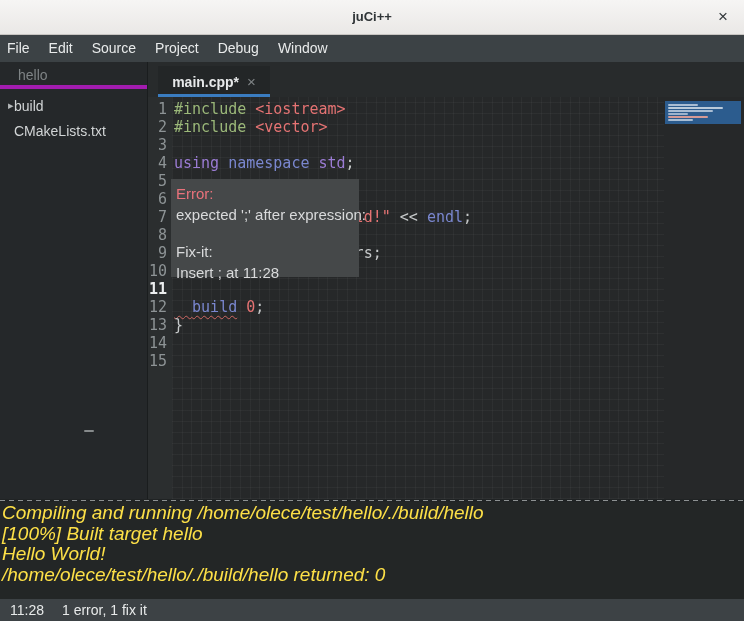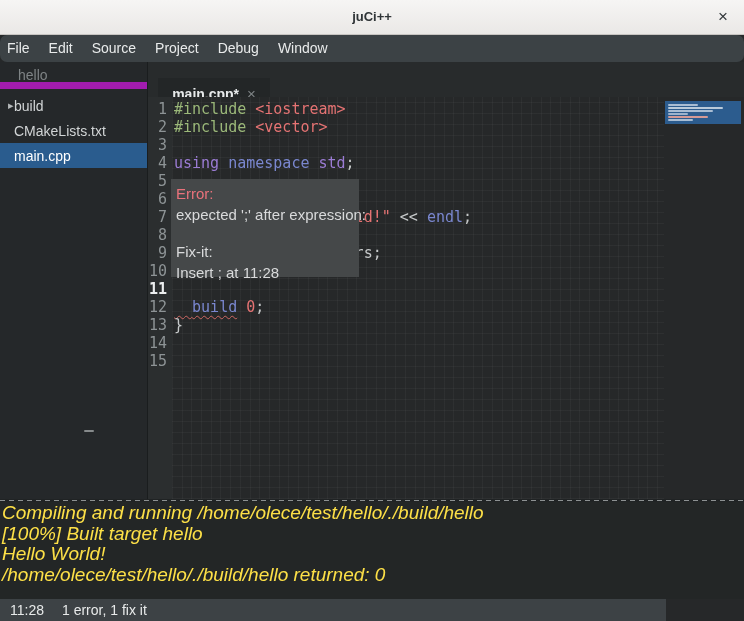--- a/index.html
+++ b/index.html
@@ -19,49 +19,49 @@
     text-align:center; font-size:13px; font-weight:bold; color:#2f3437;
   }
   .close-btn {
     position:absolute; right:8px; top:0; height:34px; width:26px;
     display:flex; align-items:center; justify-content:center;
     font-size:17px; color:#33383b; cursor:pointer;
   }
   
   .menubar {
     position:absolute; left:0; top:35px; width:744px; height:27px;
-    background:#3c4245; display:flex; align-items:center; padding-left:6px; gap:17px;border-radius:7px;
+    background:#3c4245; display:flex; align-items:center; padding-left:6px; gap:17px;
   }
   .menu-item { color:#e9ebeb; font-size:14px; line-height:27px; padding:0 1px; cursor:default; }
   
   .sidebar {
     position:absolute; left:0; top:62px; width:148px; height:437px;
     background:#25282a; border-right:1px solid #1a1d1e;
   }
   .side-header {
     height:27px; line-height:27px; padding-left:18px; font-size:14px; color:#7e8385;
-    border-bottom:7px solid #a21caf;
+    border-bottom:4px solid #a21caf;
   }
   .tree { padding-top:4px; }
   .tree-row { display:flex; align-items:center; height:25px; cursor:default; }
   .tree-row.selected { background:#2a5c8e; }
   .expander { width:14px; padding-left:8px; font-size:11px; color:#b4b8b9; flex:none; }
   .tree-label { font-size:14px; color:#d2d5d6; white-space:nowrap; }
   .tree-row.selected .tree-label { color:#ffffff; }
   .pane-handle {
     position:absolute; left:84px; top:430px; width:10px; height:2px;
     background:#868a8b; border-radius:1px;
   }
   
   .tabbar {
     position:absolute; left:148px; top:62px; width:596px; height:35px;
     background:#282b2c;
   }
   .tab {
-    position:absolute; left:10px; top:16px; width:112px; height:31px;
+    position:absolute; left:10px; top:4px; width:112px; height:31px;
     background:#232627; display:flex; align-items:center; justify-content:center; gap:8px;
   }
   .tab::after {
     content:""; position:absolute; left:0; right:0; bottom:0; height:3px; background:#3a7cc0;
   }
   .tab-label { font-size:14px; font-weight:bold; color:#e7e9ea; }
   .tab-close { font-size:15px; color:#7f8486; cursor:pointer; }
   
   .editor {
     position:absolute; left:148px; top:97px; width:596px; height:402px;
@@ -116,21 +116,21 @@
     background-size:100% 1px; background-position:0 1px; background-repeat:no-repeat;
   }
   
   .terminal {
     position:absolute; left:0; top:502px; width:744px; height:97px;
     background:#232626; padding:1px 0 0 2px; overflow:hidden;
   }
   .term-line { font-size:19px; line-height:20.5px; color:#fde047; white-space:pre;font-style:italic; }
   
   .statusbar {
-    position:absolute; left:0; top:599px; width:666px; height:22px;
+    position:absolute; left:0; top:599px; width:744px; height:22px;
     background:#3d4245; display:flex; align-items:center; padding-left:10px; gap:18px;
   }
   .statusbar span { font-size:14px; color:#e8eaea; }
 </style>
 </head>
 <body>
 
 <div id="app">
 
   <div class="titlebar">
@@ -150,24 +150,20 @@
   <div class="sidebar">
     <div class="side-header">hello</div>
     <div class="tree">
         <div class="tree-row">
           <span class="expander">▸</span>
           <span class="tree-label">build</span>
         </div>
         <div class="tree-row">
           <span class="expander"></span>
           <span class="tree-label">CMakeLists.txt</span>
-        </div>
-        <div class="tree-row selected">
-          <span class="expander"></span>
-          <span class="tree-label">main.cpp</span>
         </div>
       </div>
   </div>
   <div class="pane-handle"></div>
 
   <div class="tabbar">
     <div class="tab">
       <span class="tab-label">main.cpp*</span>
       <span class="tab-close">×</span>
     </div>

